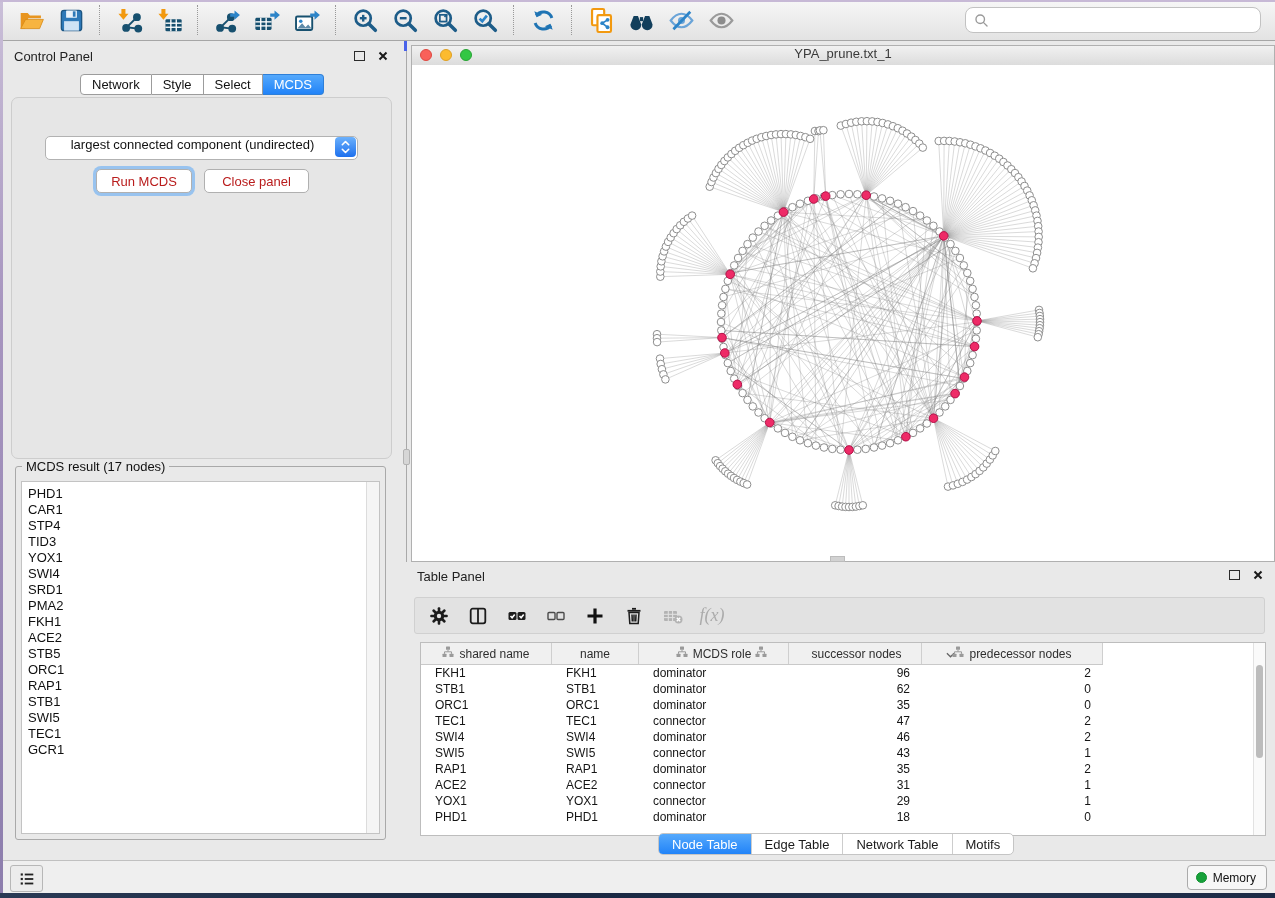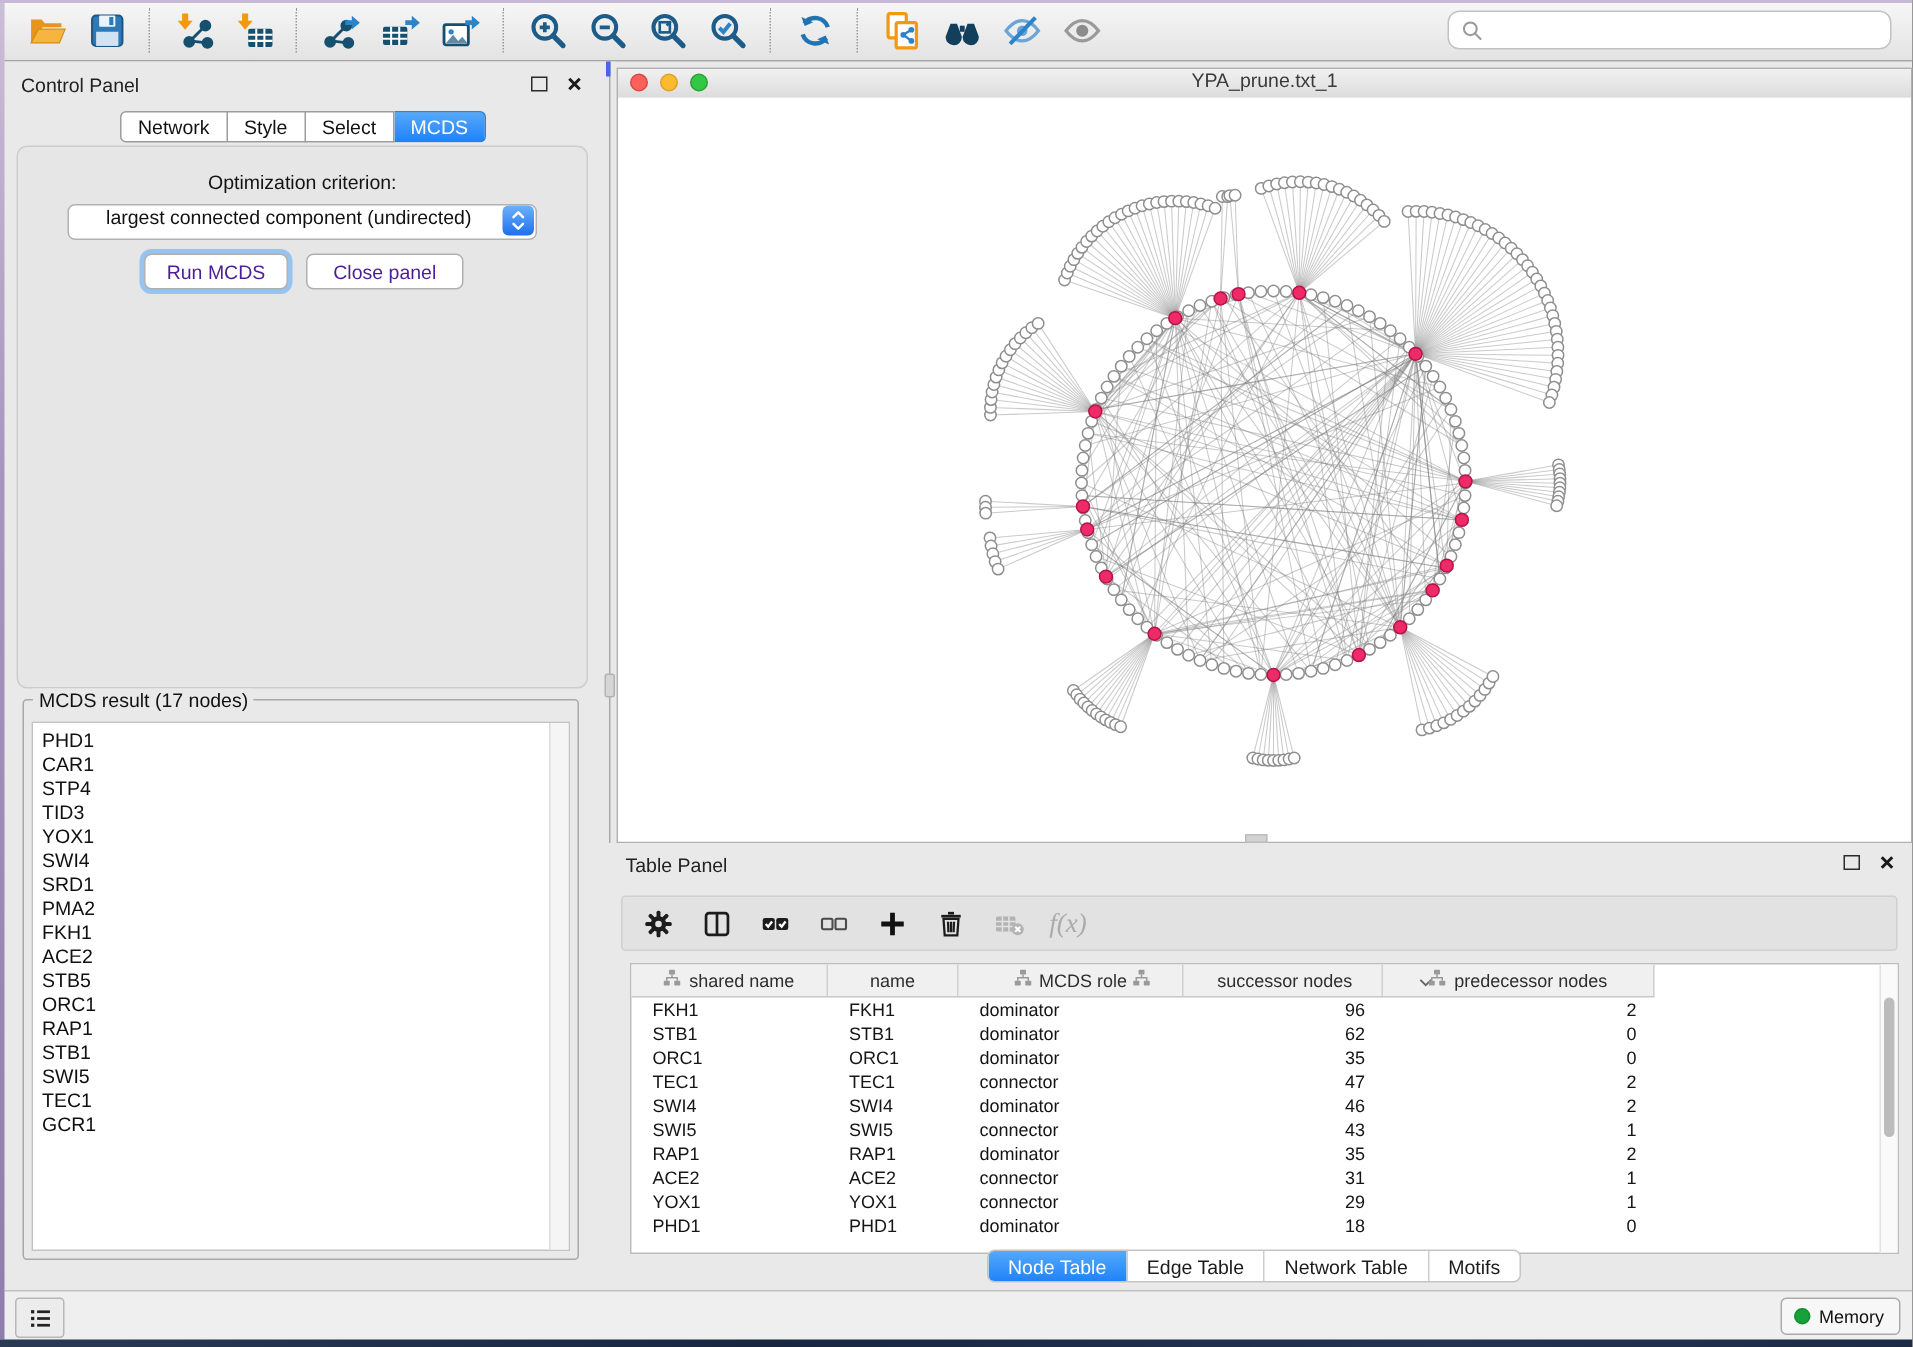--- a/index.html
+++ b/index.html
@@ -33,21 +33,21 @@
   .cp-tab.active{background:linear-gradient(#55a9fc,#2183f8);border-color:#2e7fd8;color:#fff;}
   .cp-content{position:absolute;left:8px;top:56px;width:381px;height:362px;background:#e6e6e6;
       border:1px solid #cdcdcd;border-radius:7px;box-sizing:border-box;}
   .opt-label{position:absolute;left:0;top:16px;width:100%;text-align:center;font-size:13px;color:#141414;}
   .opt-select{position:absolute;left:33px;top:38px;width:313px;height:24px;background:#fff;border:1px solid #b2b2b2;
       border-radius:5px;box-sizing:border-box;display:flex;}
   .opt-select .val{flex:1;text-align:center;font-size:13px;color:#111;padding-left:4px;white-space:nowrap;overflow:hidden;}
   .opt-stepper{width:21px;height:20px;margin-right:1px;border-radius:4px;background:linear-gradient(#6cb1fc,#1d70ee);
       display:flex;align-items:center;justify-content:center;}
   .btn{position:absolute;height:24px;background:#fff;border:1px solid #b0b0b0;border-radius:5px;font-size:13px;
-      color:#4c1d95;display:flex;align-items:center;justify-content:center;box-sizing:border-box;}
+      color:#b91c1c;display:flex;align-items:center;justify-content:center;box-sizing:border-box;}
   .btn-run{left:84px;top:71px;width:96px;box-shadow:0 0 0 3px rgba(88,165,245,.55);}
   .btn-close{left:192px;top:71px;width:105px;}
   .group-box{position:absolute;left:12px;top:425px;width:369px;height:372px;border:1px solid #a9a9a9;border-radius:3px;}
   .group-legend{position:absolute;top:-8px;left:6px;background:#e9e9e9;padding:0 4px;font-size:13px;color:#111;}
   .mcds-list{position:absolute;left:5px;top:14px;right:5px;bottom:5px;background:#fff;border:1px solid #c3c3c3;
       overflow:hidden;padding:4px 0 0 6px;font-size:13px;color:#101010;}
   .mcds-list .item{height:16px;line-height:16px;}
   .mcds-scroll{position:absolute;right:6px;top:15px;bottom:6px;width:12px;background:#f5f5f5;border-left:1px solid #dcdcdc;}
   
   .v-split{left:402px;top:41px;width:9px;height:819px;background:#e9e9e9;}
@@ -280,21 +280,20 @@
           <path d="M1.5 1.5l7 7M8.5 1.5l-7 7" stroke="#1a1a1a" stroke-width="2"></path>
         </svg>
     </div>
     <div class="cp-tabs" id="cp-tabs">
         <div class="cp-tab">Network</div>
         <div class="cp-tab">Style</div>
         <div class="cp-tab">Select</div>
         <div class="cp-tab active">MCDS</div>
       </div>
     <div class="cp-content">
-      <div class="opt-label">Optimization criterion:</div>
       <div class="opt-select">
         <span class="val">largest connected component (undirected)</span>
         <span class="opt-stepper">
           <svg viewBox="0 0 14 22" width="13" height="20">
               <path d="M3.5 8.5L7 5l3.5 3.5M3.5 13.5L7 17l3.5-3.5" fill="none" stroke="#fff" stroke-width="1.8" stroke-linecap="round" stroke-linejoin="round"></path>
             </svg>
         </span>
       </div>
       <div class="btn btn-run">Run MCDS</div>
       <div class="btn btn-close">Close panel</div>

